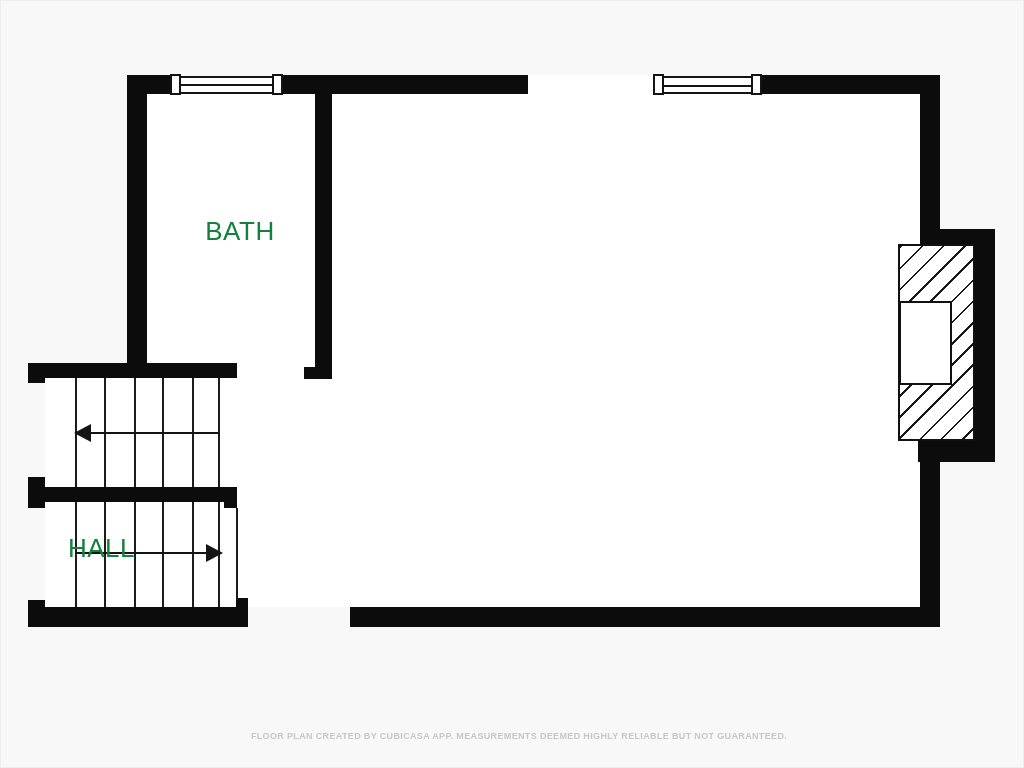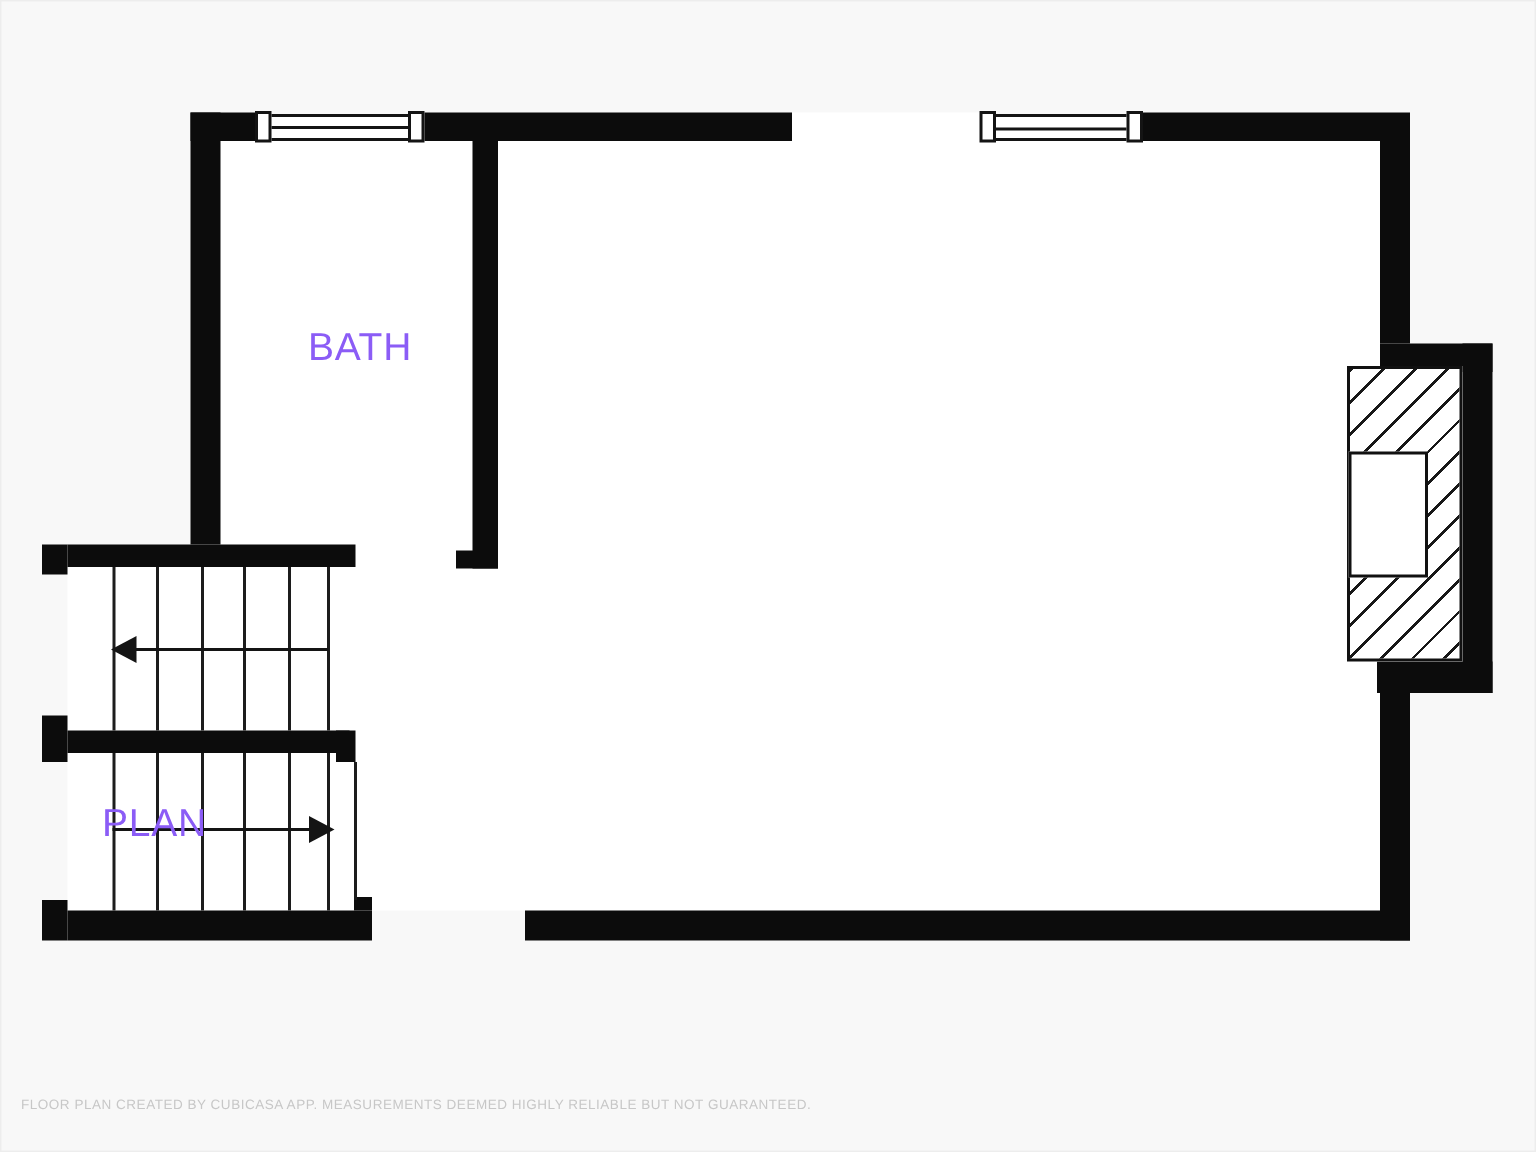--- a/index.html
+++ b/index.html
@@ -9,21 +9,21 @@
     box-shadow:inset 0 0 0 1px #ededed;
     font-family:"Liberation Sans", sans-serif;
   }
   .fill{position:absolute;background:#ffffff;}
   .wall{position:absolute;background:#0c0c0c;}
   .thinline{position:absolute;background:#1c1c1c;}
   .tread{position:absolute;width:2px;background:#1c1c1c;}
   .win-part{position:absolute;background:#ffffff;border:2px solid #141414;box-sizing:border-box;}
   .win-mid{position:absolute;background:#141414;}
   .room-label{
-    position:absolute;color:#8b5cf6;font-weight:400;letter-spacing:0.5px;
+    position:absolute;color:#15803d;font-weight:400;letter-spacing:0.5px;
     text-align:center;white-space:nowrap;line-height:1;
   }
   .arrow-line{position:absolute;height:2px;background:#141414;}
   .arrow-head-left{
     position:absolute;width:0;height:0;
     border-top:9px solid transparent;border-bottom:9px solid transparent;
     border-right:17px solid #141414;
   }
   .arrow-head-right{
     position:absolute;width:0;height:0;
@@ -34,22 +34,22 @@
     position:absolute;left:898px;top:244px;width:77px;height:197px;
     box-sizing:border-box;border:2px solid #111111;
     background-color:#ffffff;
     background-image:repeating-linear-gradient(135deg,#181818 0px,#181818 1.8px,transparent 1.8px,transparent 15px);
   }
   .firebox{
     position:absolute;left:899px;top:301px;width:53px;height:84px;
     box-sizing:border-box;border:2px solid #111111;background:#ffffff;
   }
   .footer-note{
-    position:absolute;left:14px;right:0;top:731px;text-align:left;
-    font-size:9px;font-weight:400;color:#c7c7c7;letter-spacing:0.35px;
+    position:absolute;left:14px;right:0;top:731px;text-align:center;
+    font-size:9px;font-weight:700;color:#c7c7c7;letter-spacing:0.35px;
   }
 </style>
 </head>
 <body>
 
 <div class="canvas">
 
   <div class="fill" style="left:147px;top:94px;width:168px;height:285px;"></div>
   <div class="fill" style="left:332px;top:94px;width:588px;height:513px;"></div>
   <div class="fill" style="left:45px;top:378px;width:203px;height:229px;"></div>
@@ -113,17 +113,17 @@
     <div class="tread" style="left:218px;top:502px;height:105px;"></div>
   </div>
   <div class="thinline" style="left:236px;top:508px;width:2px;height:92px;"></div>
 
   <div class="arrow-line" style="left:88px;top:432px;width:131px;"></div>
   <div class="arrow-head-left" style="left:74px;top:424px;"></div>
   <div class="arrow-line" style="left:75px;top:552px;width:132px;"></div>
   <div class="arrow-head-right" style="left:206px;top:544px;"></div>
 
   <div class="room-label" style="left:165px;top:218px;width:150px;font-size:26px;">BATH</div>
-  <div class="room-label" style="left:68px;top:535px;font-size:26px;text-align:left;">PLAN</div>
+  <div class="room-label" style="left:68px;top:535px;font-size:26px;text-align:left;">HALL</div>
 
   <div class="footer-note">FLOOR PLAN CREATED BY CUBICASA APP. MEASUREMENTS DEEMED HIGHLY RELIABLE BUT NOT GUARANTEED.</div>
 
 </div>
 
 </body></html>

